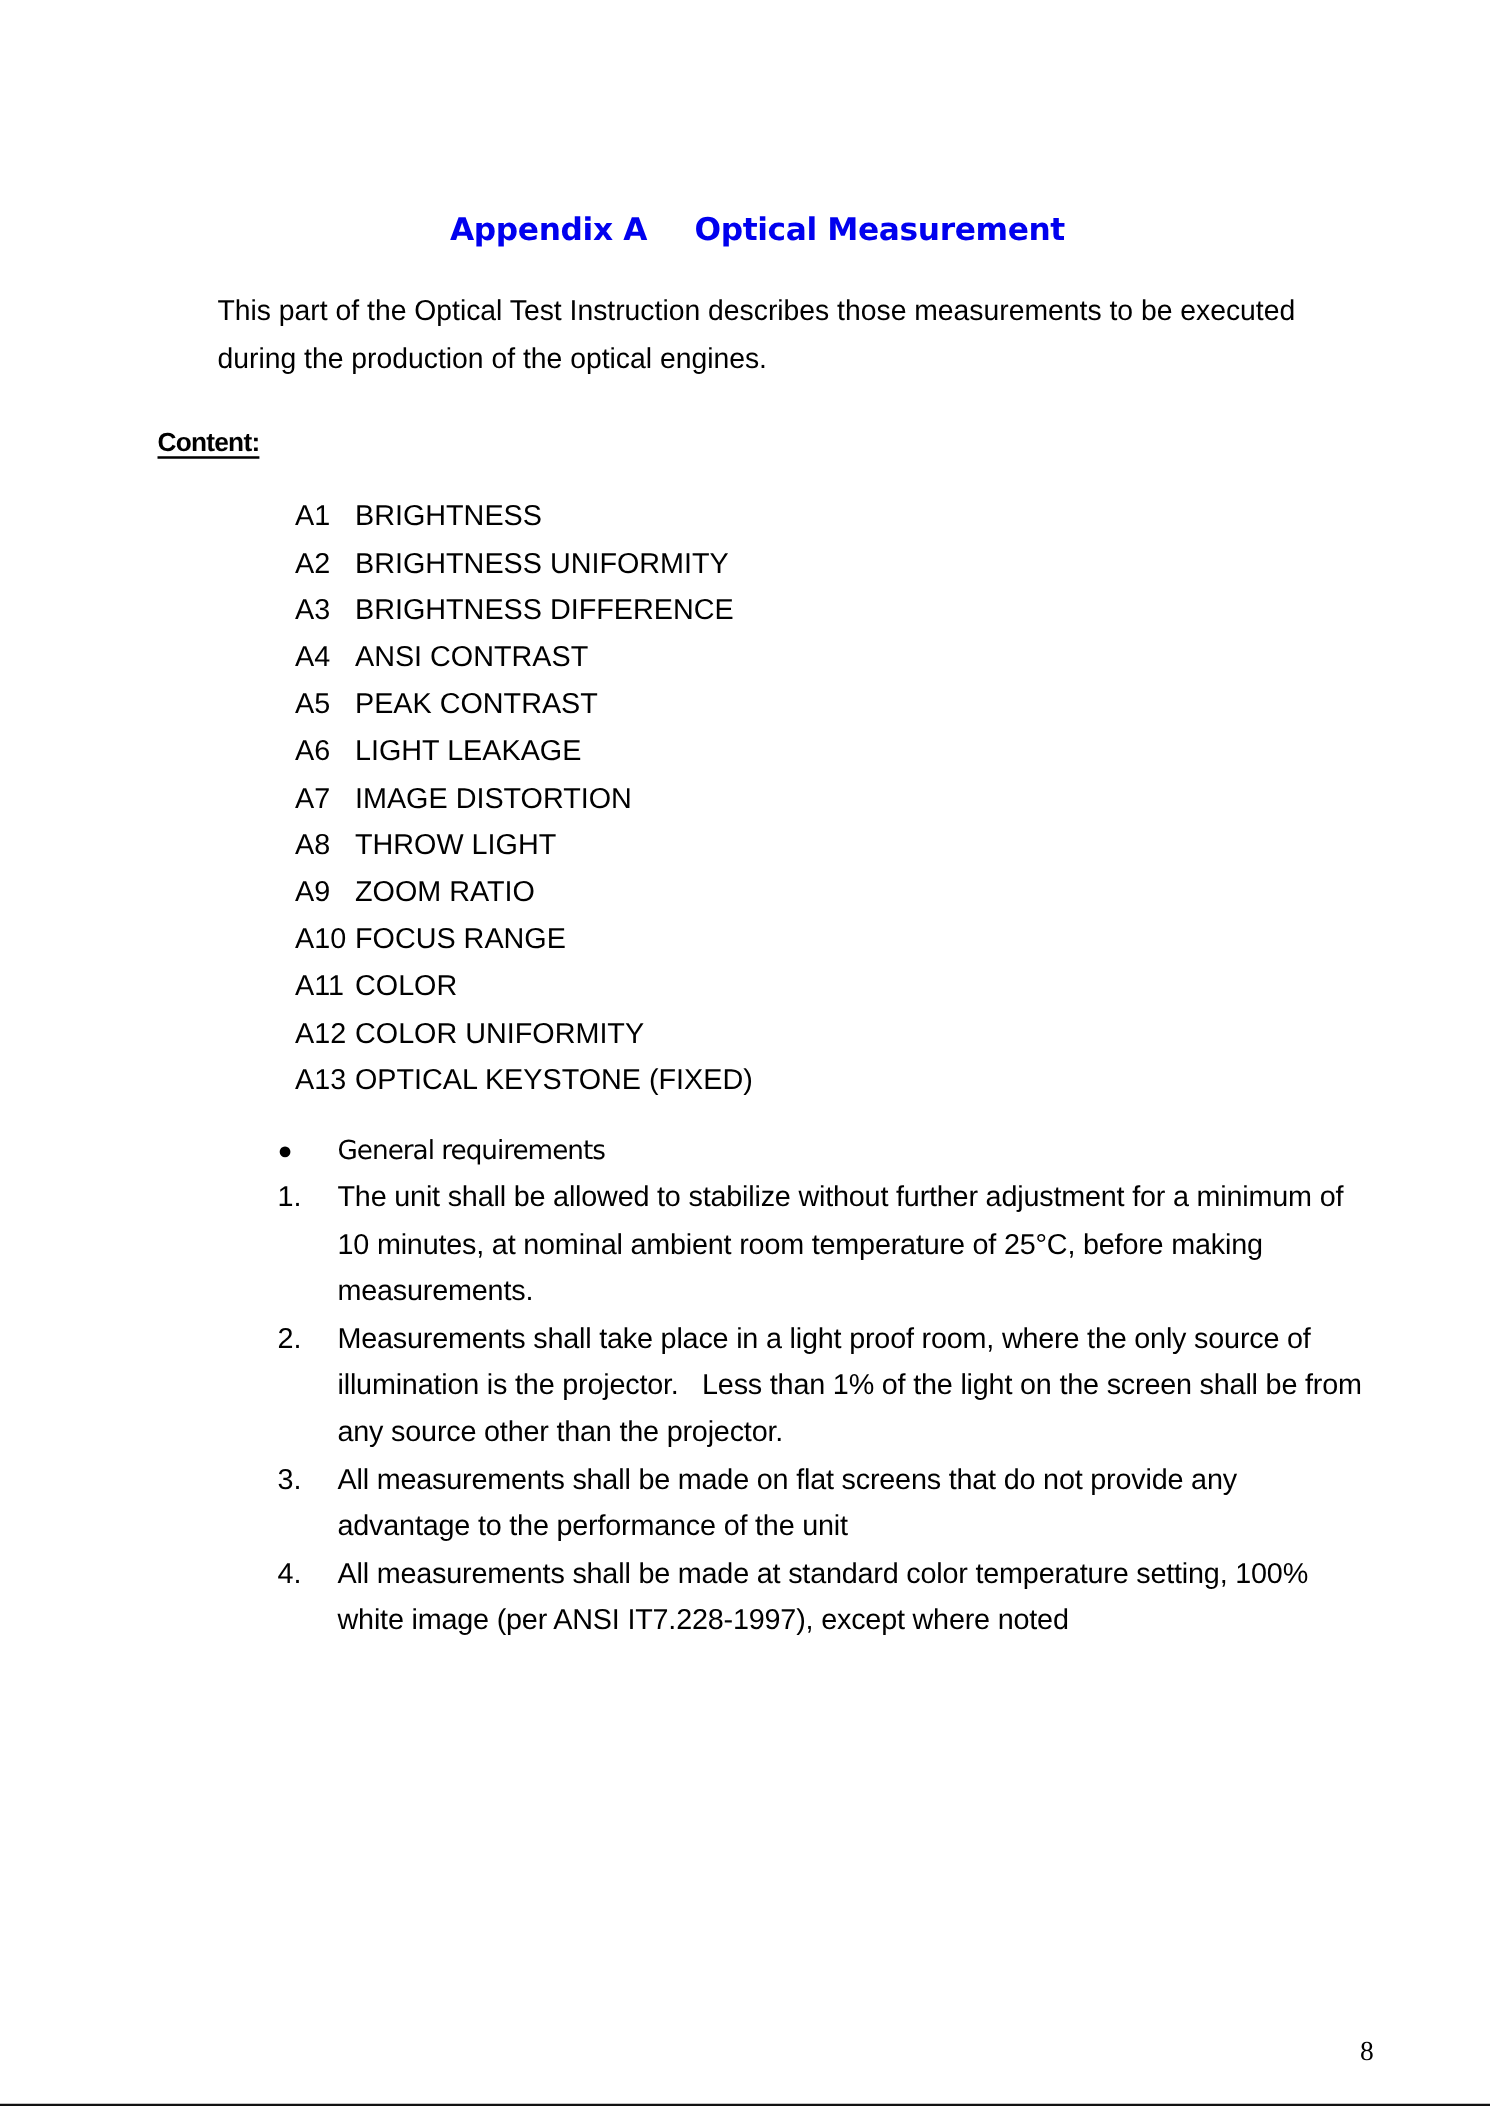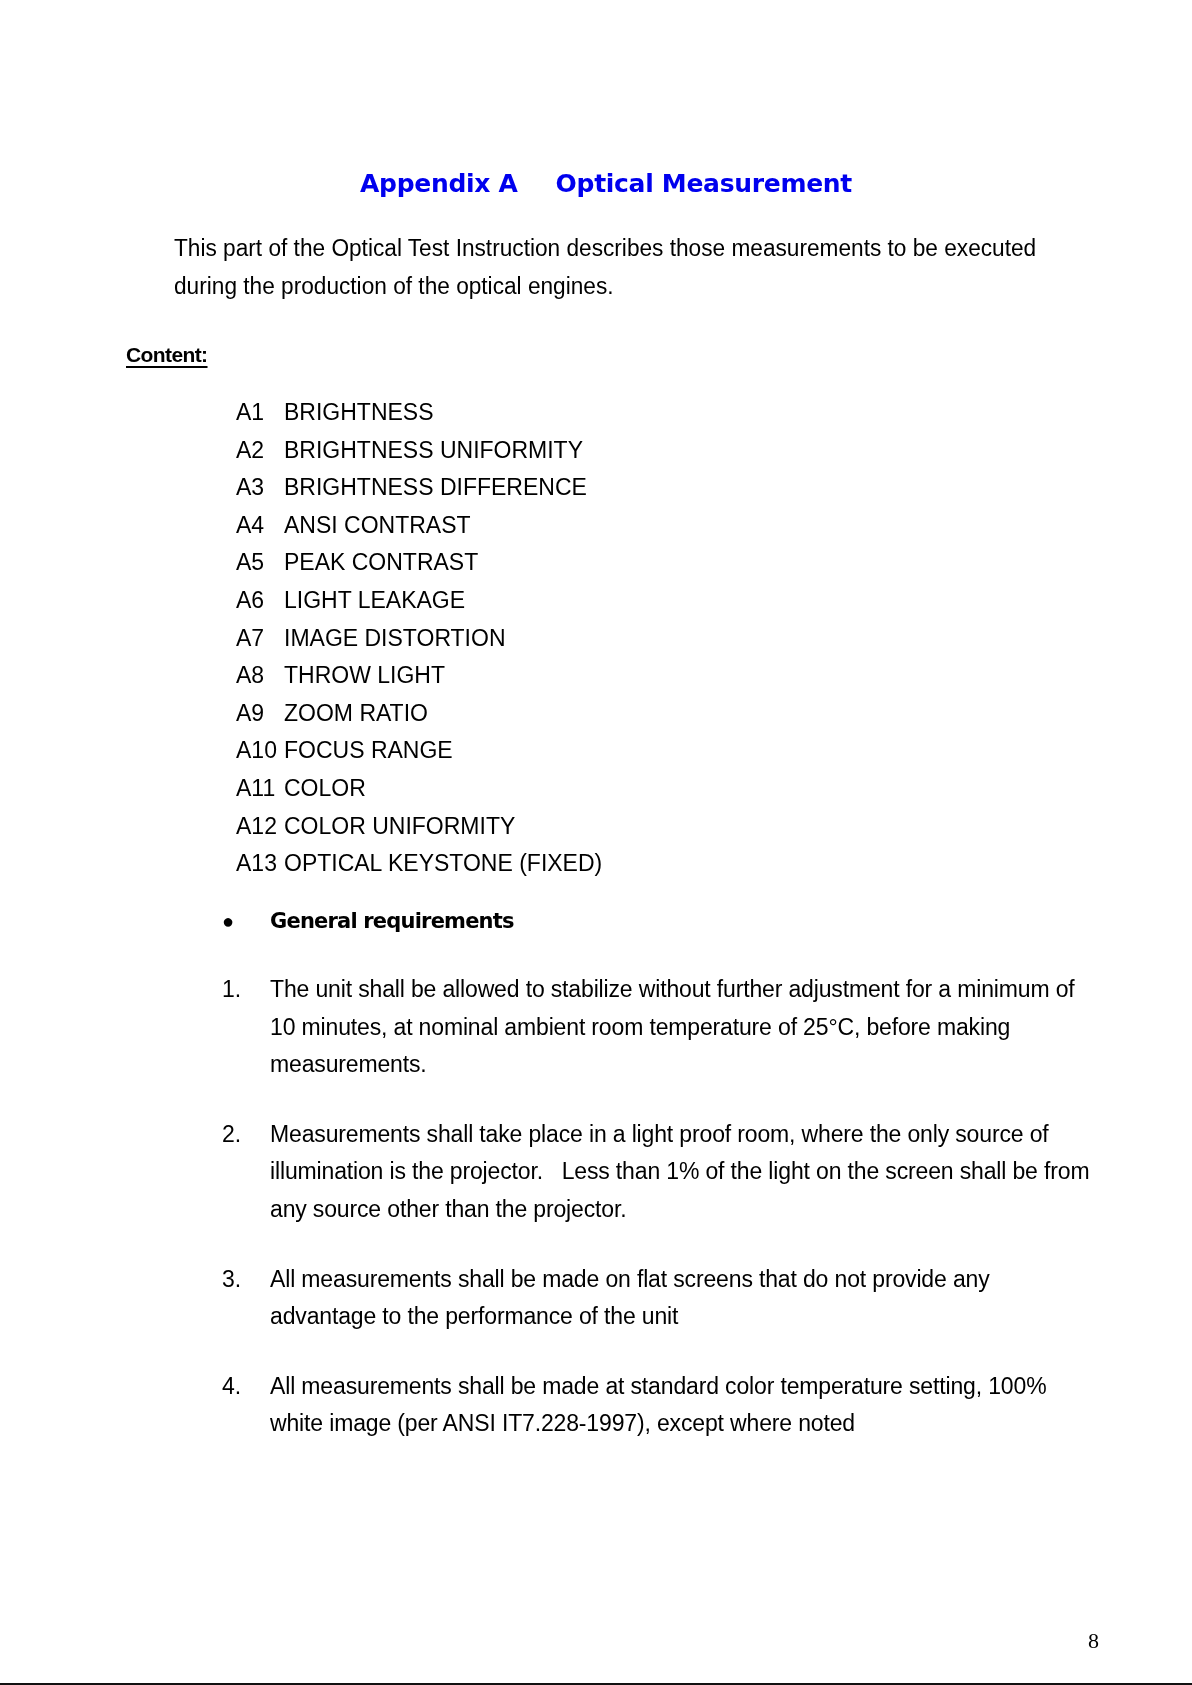--- a/index.html
+++ b/index.html
@@ -13,25 +13,25 @@
   .intro { position:absolute; left:174px; top:230px; width:920px;
            font-size:23px; line-height:37.6px; transform:scaleX(0.985); transform-origin:left top; }
   .content-heading { position:absolute; left:126px; top:343px;
            font-family:Liberation Sans, sans-serif; font-weight:bold; font-size:21px;
            text-decoration:underline; text-underline-offset:4px; letter-spacing:-0.6px; }
   .toc { position:absolute; left:222px; top:380px; margin:14px; padding:0; list-style:none; }
   .toc li { height:37.6px; line-height:37.6px; font-size:23px; white-space:nowrap; }
   .toc .code { display:inline-block; width:48px; }
   .req-heading { position:absolute; left:222px; top:902px; font-size:21px; line-height:37.6px; }
   .req-heading .bullet { display:inline-block; width:48px; font-size:20px; }
-  .req-heading .label { font-family:"DejaVu Sans", sans-serif; font-weight:bold; letter-spacing:-0.8px; }
+  .req-heading .label { font-family:"DejaVu Sans", sans-serif; font-weight:normal; letter-spacing:-0.8px; }
   .reqs { position:absolute; left:222px; top:939px; margin:0; padding:0; list-style:none; width:870px; }
   .reqs li { position:relative; padding-left:48px; font-size:23px; line-height:37.6px; }
   .reqs .num { position:absolute; left:0; top:0; }
-  .reqs .text { display:block; letter-spacing:-0.15px;margin-top:32px; }
+  .reqs .text { display:block; letter-spacing:-0.15px; }
   .page-num { position:absolute; left:1088px; top:1628px; font-family:"Liberation Serif", serif; font-size:22px; }
   .bottom-rule { position:absolute; left:0; bottom:0; width:1192px; height:2px; background:#111; }
 </style>
 </head>
 <body>
 
 <h1 class="title">
   <span>Appendix A</span><span class="gap"></span><span>Optical Measurement</span>
 </h1>
 

